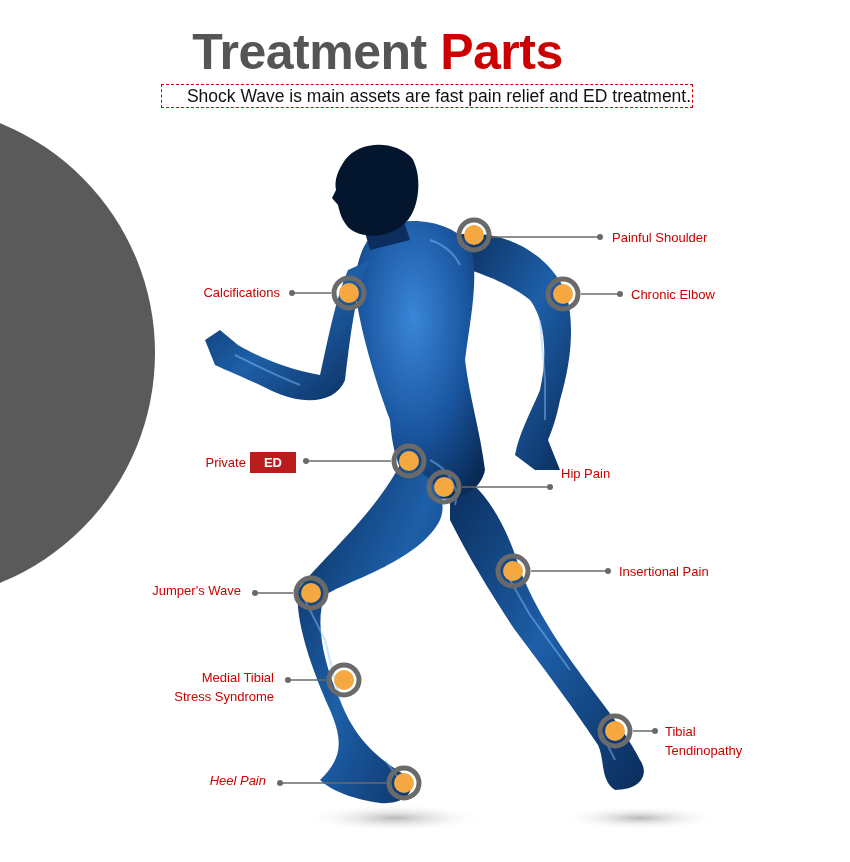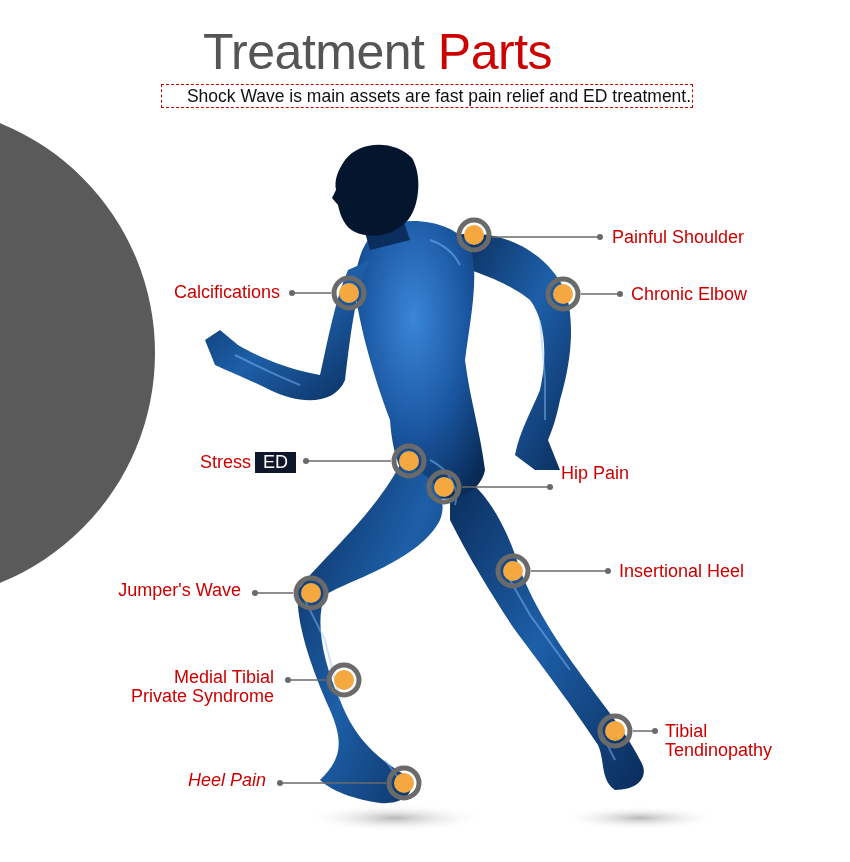--- a/index.html
+++ b/index.html
@@ -8,41 +8,41 @@
     background: #ffffff;
     font-family: "Liberation Sans", "DejaVu Sans", sans-serif;
   }
   .bg-circle {
     position: absolute; left: -341px; top: 105px;
     width: 496px; height: 496px; border-radius: 50%;
     background: #5a5a5a;
   }
   .title {
     position: absolute; left: 0; width: 755px; top: 22px;
-    text-align: center; font-weight: normal; font-size: 50px; line-height: 60px;
+    text-align: center; font-weight: bold; font-size: 50px; line-height: 60px;
     letter-spacing: -0.5px;
   }
   .title .t1 { color: #555555; }
   .title .t2 { color: #cc0000; }
   .subtitle {
     position: absolute; left: 161px; top: 84px; width: 532px; height: 24px;
     border: 1px dashed #cc0000; box-sizing: border-box;
     font-size: 17.5px; line-height: 22px; color: #111; text-align: center;
     white-space: nowrap;
     padding-left: 24px;
   }
   svg.figure { position: absolute; left: 0; top: 0; }
   .label {
-    position: absolute; color: #cc0000; font-size: 18px; line-height: 19px;
+    position: absolute; color: #cc0000; font-size: 13px; line-height: 19px;
     white-space: nowrap;
   }
   .label.right { text-align: right; }
   .ed-badge {
-    display: inline-block; background: #0f172a; color: #fff;
-    padding: 0 8px; margin-left: 4px; line-height: 21px;
+    display: inline-block; background: #b91c1c; color: #fff;
+    padding: 0 14px; margin-left: 4px; line-height: 21px; font-weight: bold;
   }
 </style>
 </head>
 <body>
 
 <div class="bg-circle"></div>
 
 <div class="title">
   <span class="t1">Treatment</span>
   <span class="t2">Parts</span>
@@ -173,26 +173,26 @@
       <circle cx="404" cy="783" r="15" fill="none" stroke="#6a6a6a" stroke-width="5"></circle>
       <circle cx="404" cy="783" r="10" fill="#f5a840"></circle>
     </g>
   </g>
 </svg>
 
 <div class="label" style="left:612px; top:228px;">Painful Shoulder</div>
 <div class="label" style="left:631px; top:285px;">Chronic Elbow</div>
 <div class="label right" style="right:570px; top:283px;margin-left:35px;">Calcifications</div>
 <div class="label right" style="right:554px; top:452px;">
-  <span>Stress</span><span class="ed-badge">ED</span>
+  <span>Private</span><span class="ed-badge">ED</span>
 </div>
 <div class="label" style="left:561px; top:464px;">Hip Pain</div>
-<div class="label" style="left:619px; top:562px;">Insertional Heel</div>
+<div class="label" style="left:619px; top:562px;">Insertional Pain</div>
 <div class="label right" style="right:609px; top:581px;">Jumper's Wave</div>
 <div class="label right" style="right:576px; top:668px;">
   <div>Medial Tibial</div>
-  <div>Private Syndrome</div>
+  <div>Stress Syndrome</div>
 </div>
 <div class="label" style="left:665px; top:722px;">
   <div>Tibial</div>
   <div>Tendinopathy</div>
 </div>
 <div class="label right" style="right:584px; top:771px;font-style:italic;">Heel Pain</div>
 
 </body></html>

